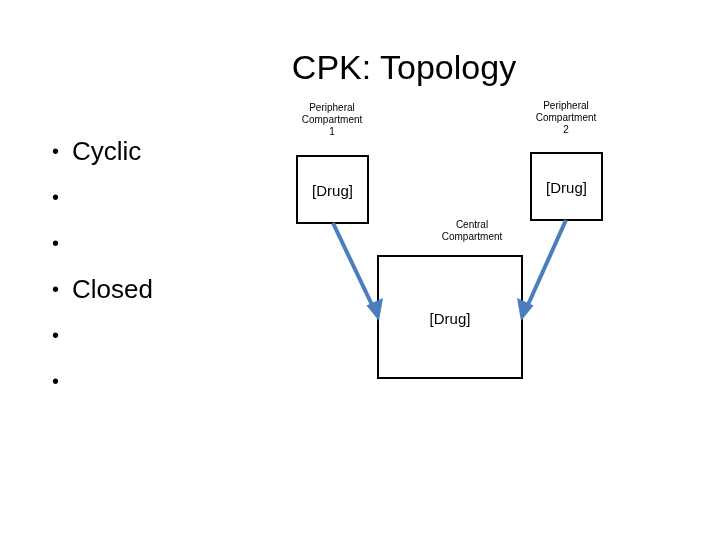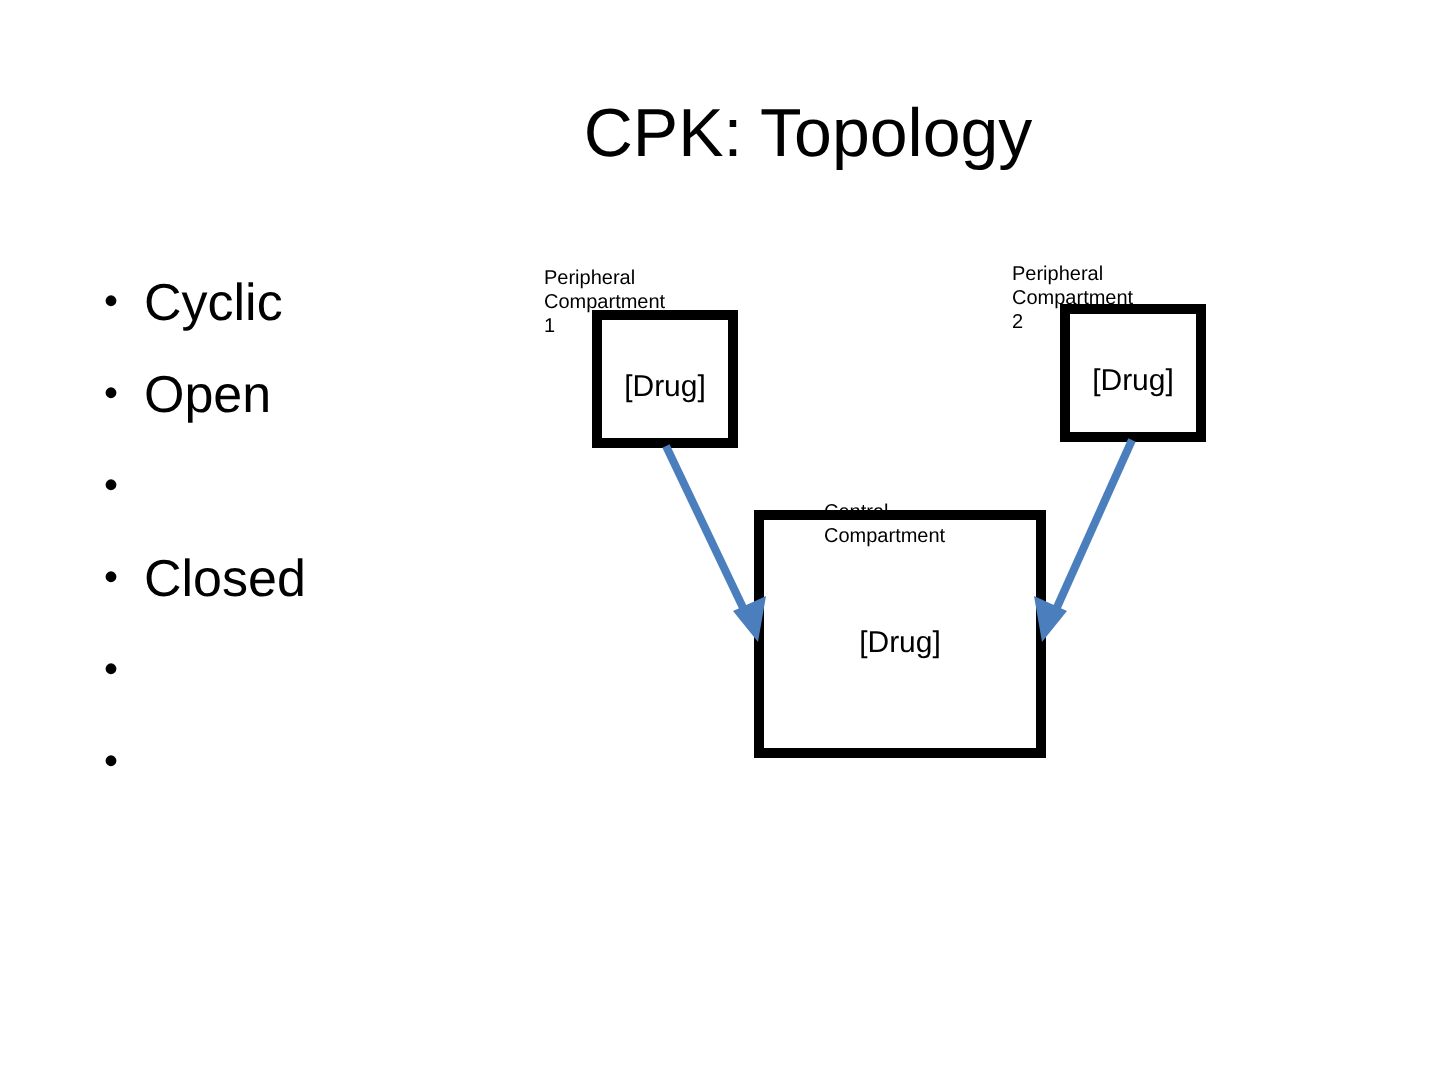--- a/index.html
+++ b/index.html
@@ -66,40 +66,39 @@
   #diagram {
     position: absolute;
     left: 0;
     top: 0;
     width: 720px;
     height: 540px;
   }
   .compartment-box {
     position: absolute;
     box-sizing: border-box;
-    border: 5px solid #0f172a;
+    border: 2px solid #0f172a;
     background: transparent;
   }
   .compartment-box .box-label {
     position: absolute;
     left: 0;
     right: 0;
     text-align: center;
     font-size: 15px;
     line-height: 17px;
     color: #000000;
     white-space: nowrap;
   }
   .compartment-caption {
     position: absolute;
-    text-align: left;
+    text-align: center;
     font-size: 10px;
     line-height: 12px;
     color: #000000;
-    margin-top: 32px;
   }
 
   
   #caption-peripheral-1 {
     left: 272px;
     top: 102px;
     width: 120px;
   }
   #box-peripheral-1 {
     left: 296px;
@@ -154,21 +153,20 @@
 
   <div id="slide-title">CPK: Topology</div>
 
   <ul id="bullet-list">
     <li class="bullet-item">
       <span class="bullet-marker">•</span>
       <span class="bullet-text">Cyclic</span>
     </li>
     <li class="bullet-item">
       <span class="bullet-marker">•</span>
-      <span class="bullet-text">Open</span>
     </li>
     <li class="bullet-item">
       <span class="bullet-marker">•</span>
     </li>
     <li class="bullet-item">
       <span class="bullet-marker">•</span>
       <span class="bullet-text">Closed</span>
     </li>
     <li class="bullet-item">
       <span class="bullet-marker">•</span>

